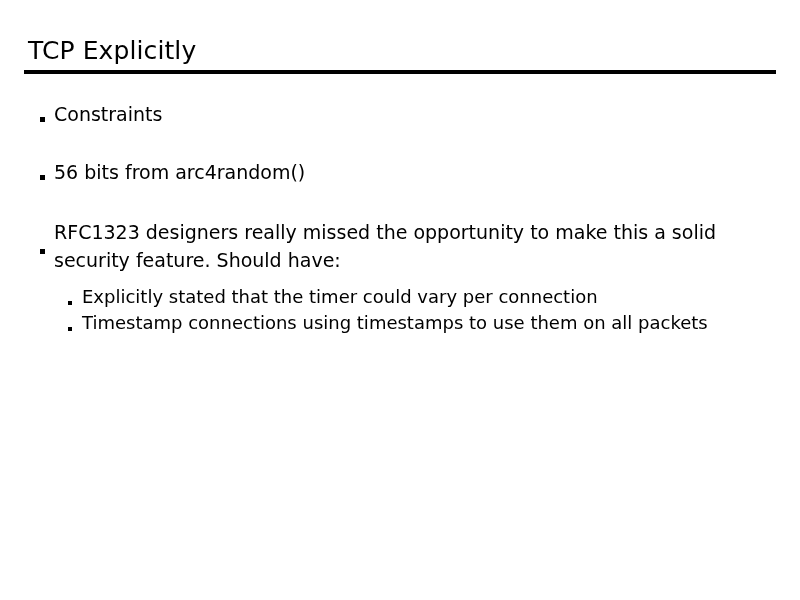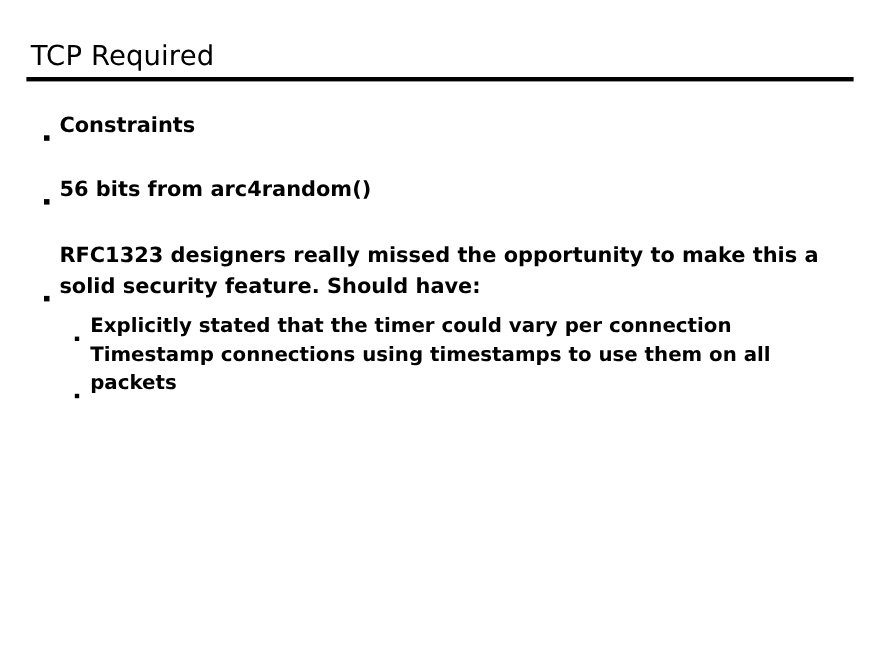--- a/index.html
+++ b/index.html
@@ -48,22 +48,21 @@
   }
   .body {
     position: absolute;
     top: 100px;
     left: 40px;
     width: 730px;
   }
   .bullet {
     position: relative;
     display: flex;
-    align-items: flex-end;
-    font-weight: bold;
+    align-items: center;
   }
   .lvl1 {
     margin-left: 0px;
     font-size: 19px;
     line-height: 28px;
   }
   .lvl2 {
     margin-left: 28px;
     font-size: 18px;
     line-height: 26px;
@@ -96,21 +95,21 @@
   .gap-sm { height: 10px; }
   .gap-md { height: 30px; }
   .gap-lg { height: 32px; }
 </style>
 </head>
 <body>
 
 <div class="slide">
 
 
-  <div class="slide-title">TCP Required</div>
+  <div class="slide-title">TCP Explicitly</div>
 
   <div class="title-rule"></div>
 
   <div class="body">
 
     <div class="bullet lvl1">
       <div class="marker1">
           <span></span>
         </div>
       <div class="text">Constraints</div>

